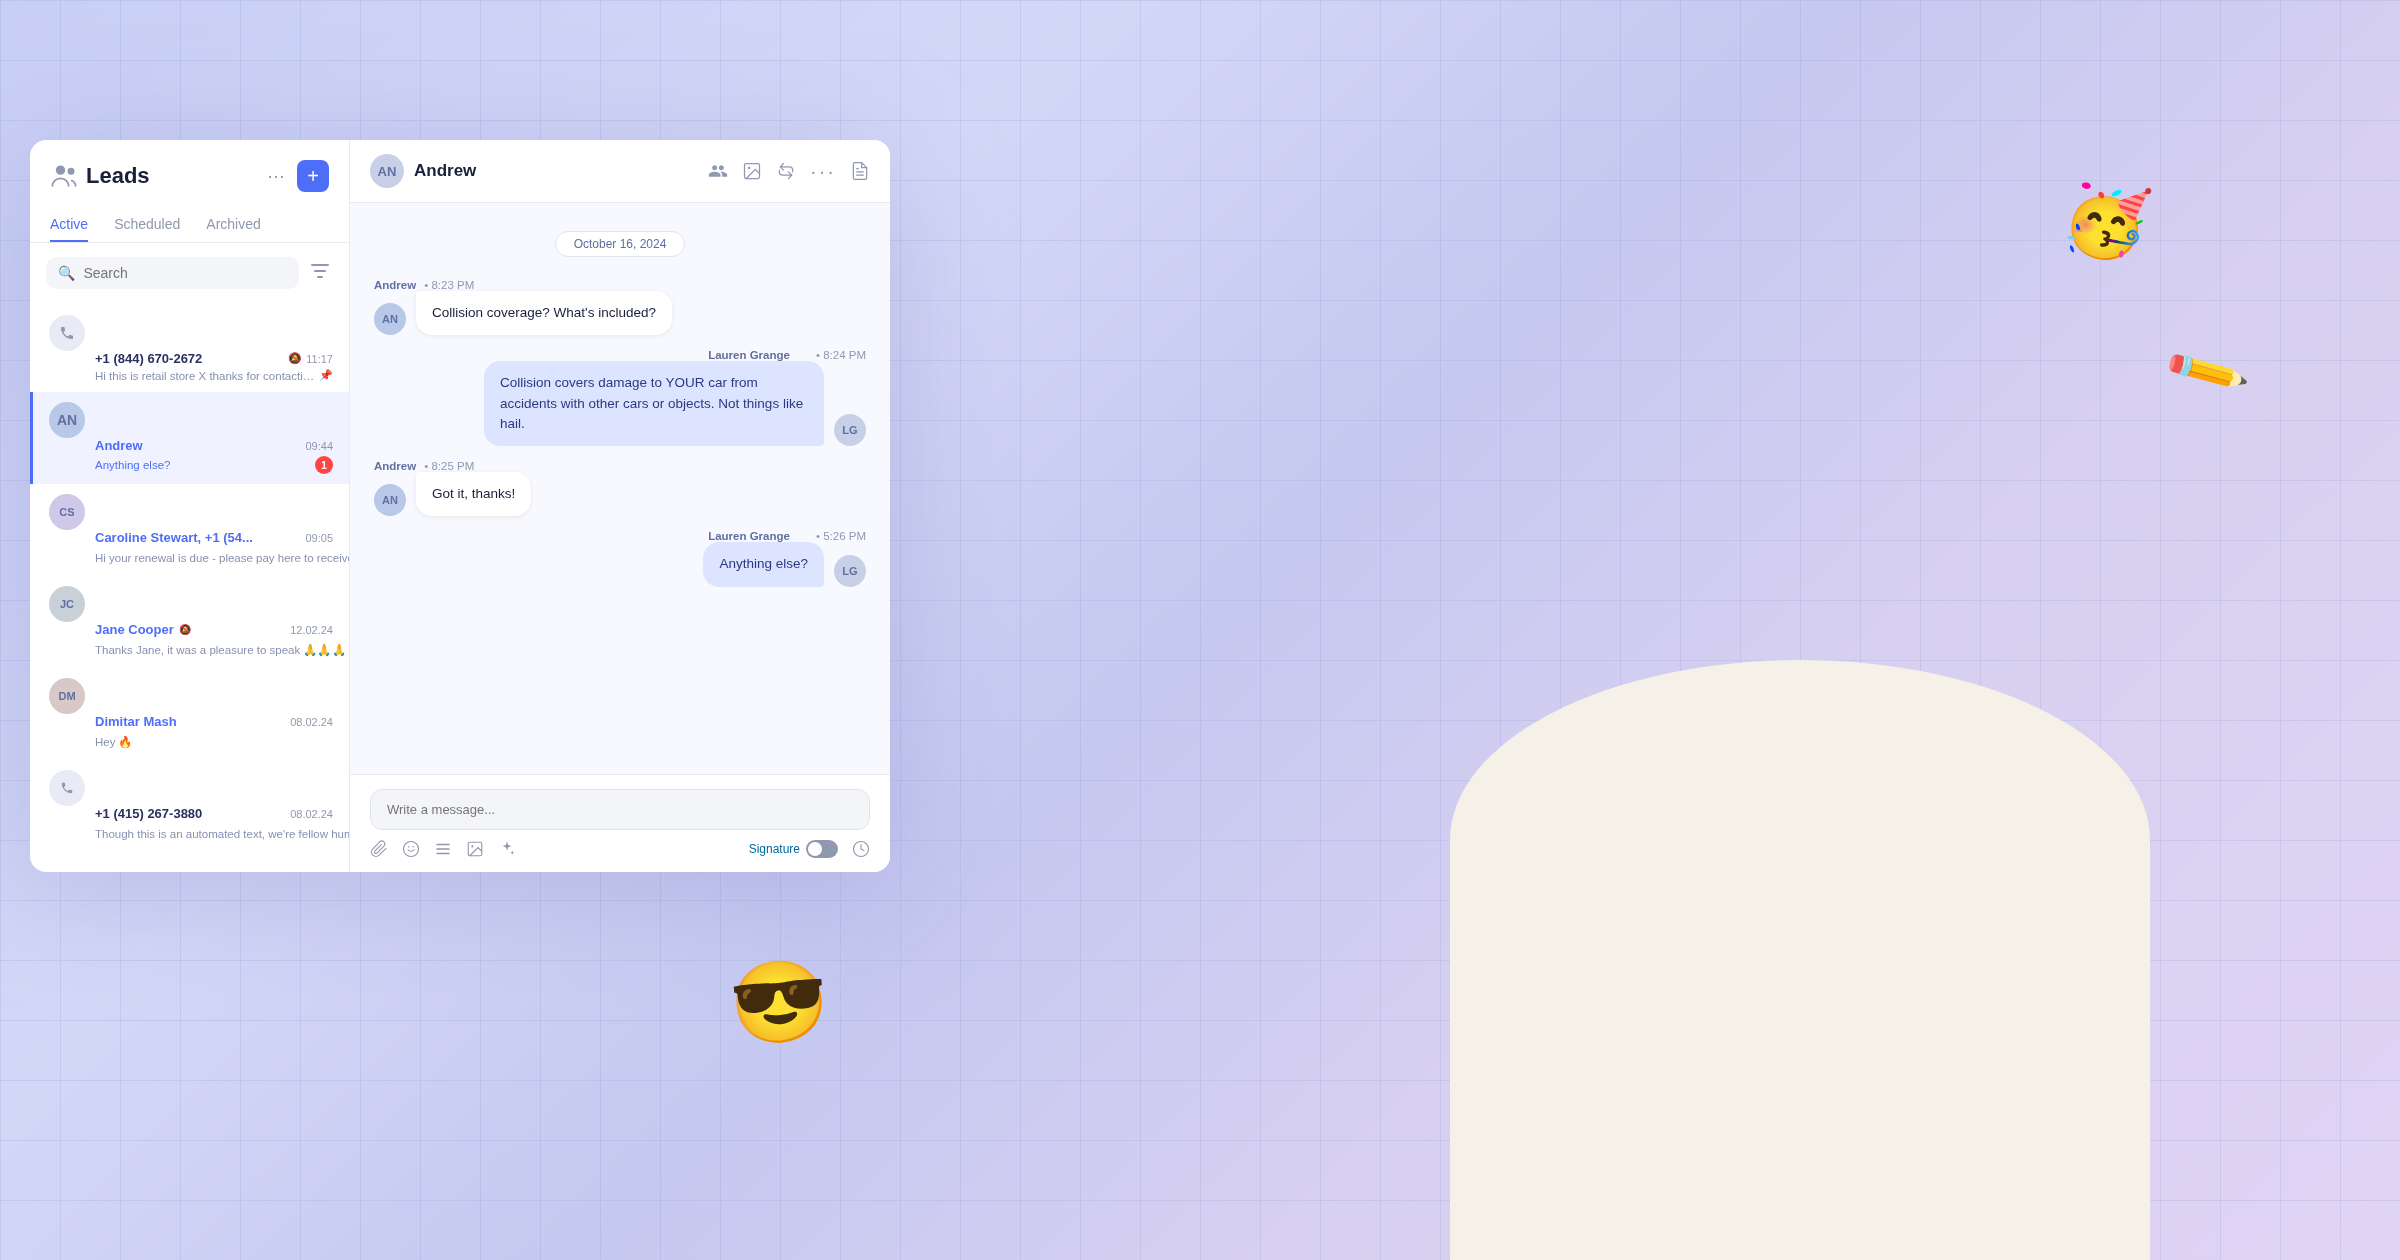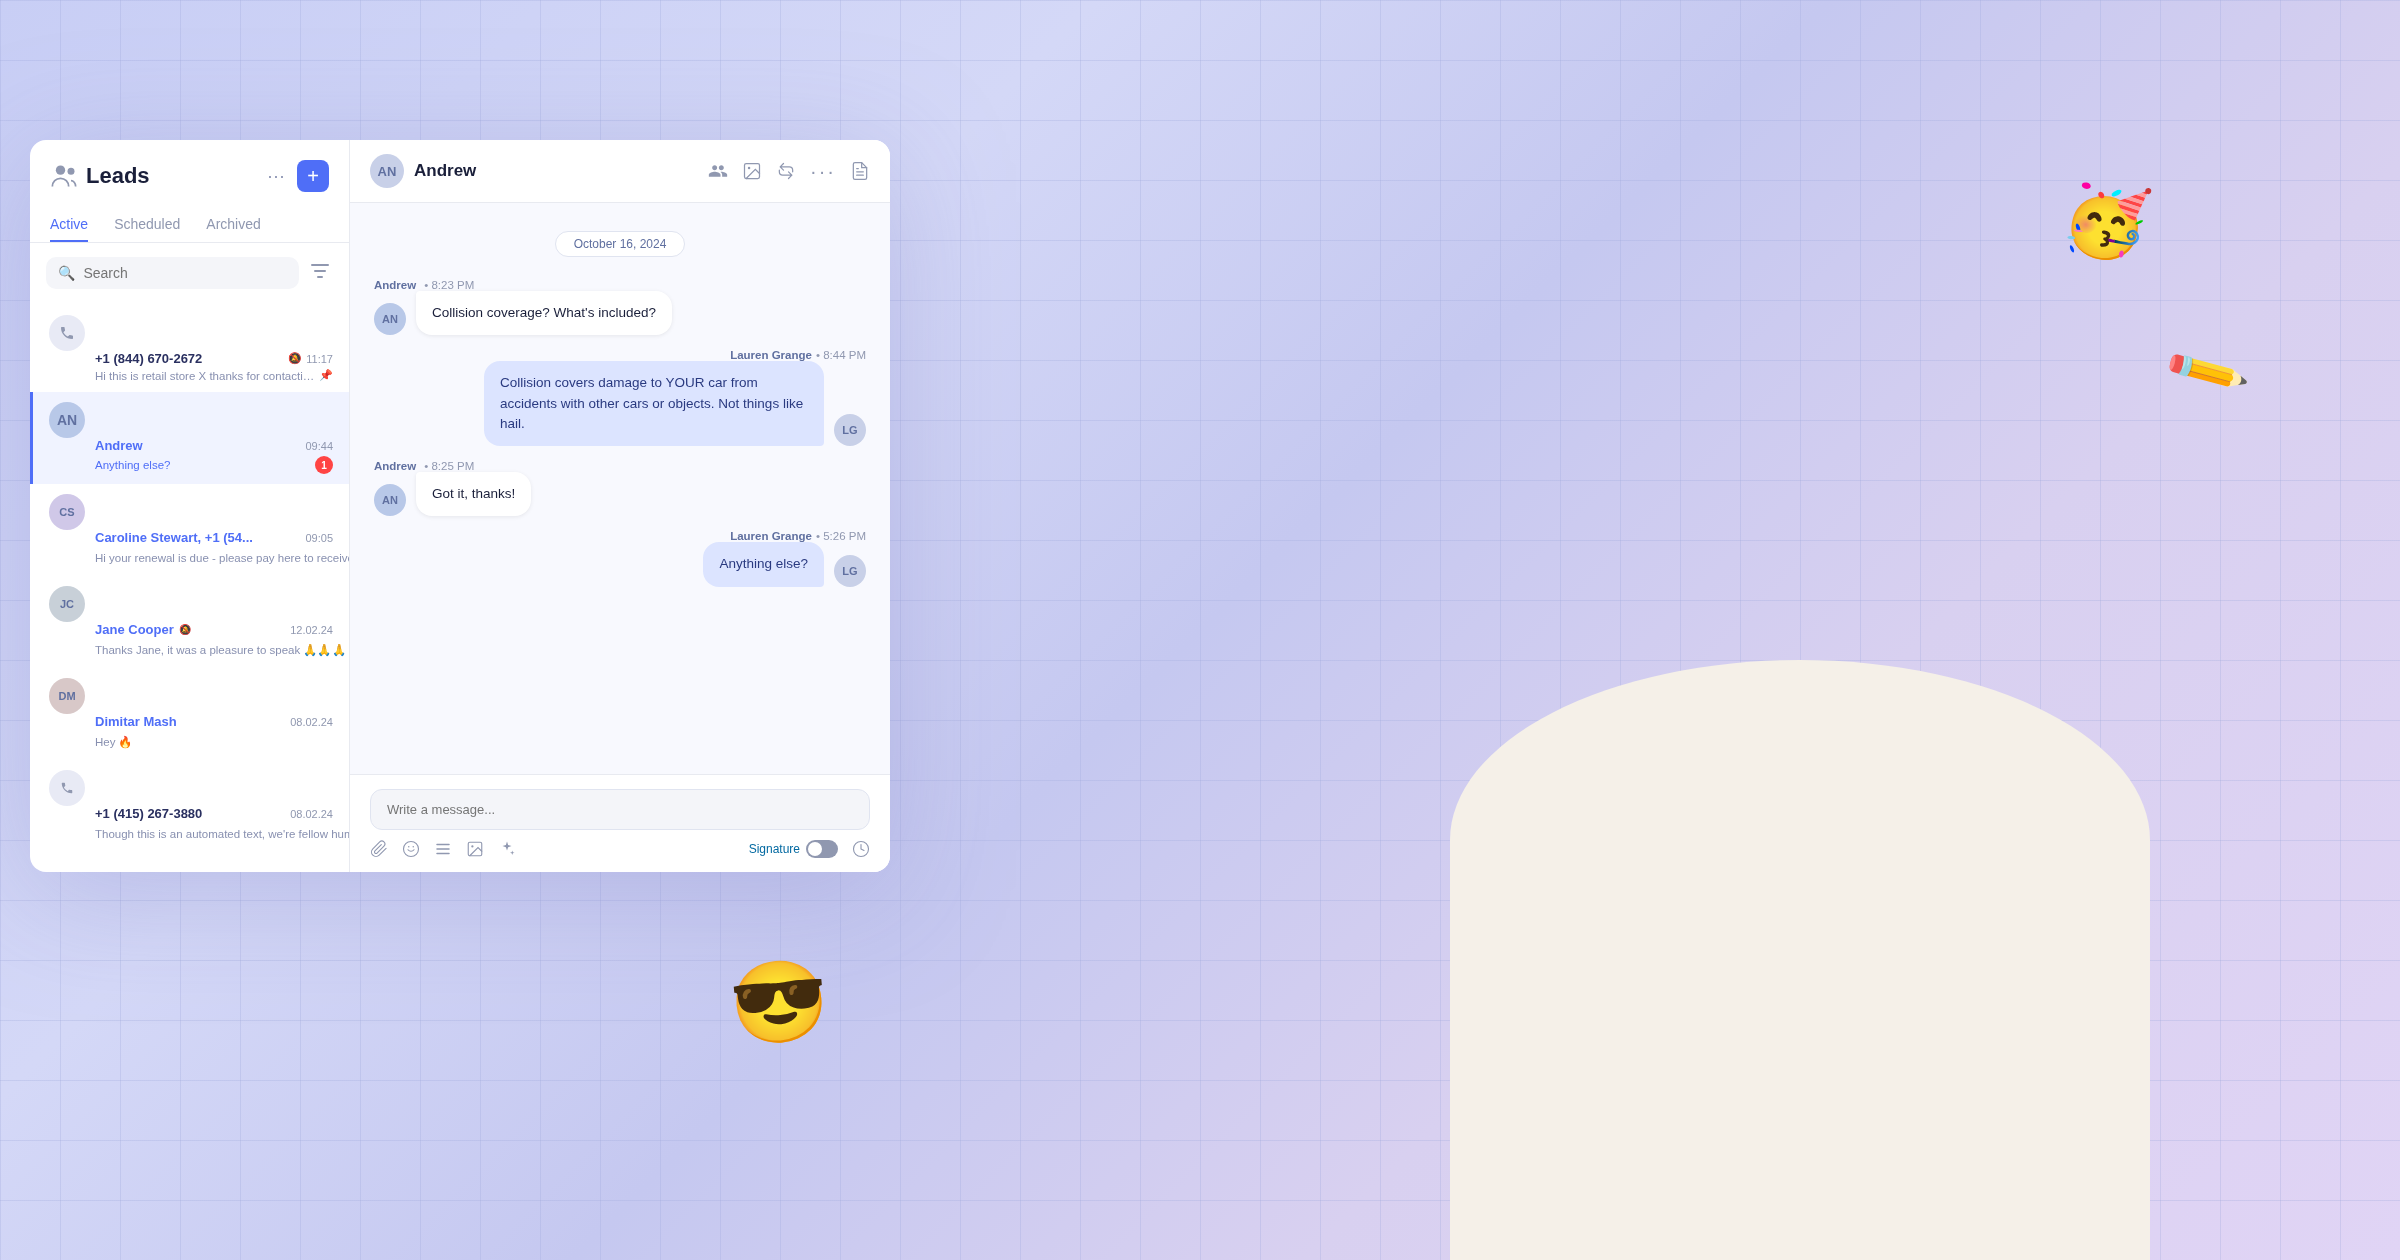--- a/index.html
+++ b/index.html
@@ -410,21 +410,21 @@
       justify-content: flex-end;
       align-items: flex-end;
       gap: 10px;
     }
 
     .outgoing-info {
       display: flex;
       justify-content: flex-end;
       font-size: 11.5px;
       color: #9098b0;
-      gap: 4px;
+      gap: 26px;
       align-items: center;
     }
 
     
     .compose-area {
       padding: 14px 20px;
       border-top: 1px solid #e8eaf0;
       background: white;
     }
 
@@ -741,21 +741,21 @@
         </div>
         <div class="message-row">
           <div class="msg-avatar" style="background:#b8c8e8;">AN</div>
           <div class="bubble incoming">Collision coverage? What's included?</div>
         </div>
       </div>
 
       <div>
         <div class="outgoing-info">
           <span class="message-sender-name">Lauren Grange</span>
-          <span>• 8:44 PM</span>
+          <span>• 8:24 PM</span>
         </div>
         <div class="outgoing-row">
           <div class="bubble outgoing">Collision covers damage to YOUR car from accidents with other cars or objects. Not things like hail.</div>
           <div class="msg-avatar" style="background:#c8d0e8;">LG</div>
         </div>
       </div>
 
       <div>
         <div class="message-sender-info">
           <span class="message-sender-name">Andrew</span>

